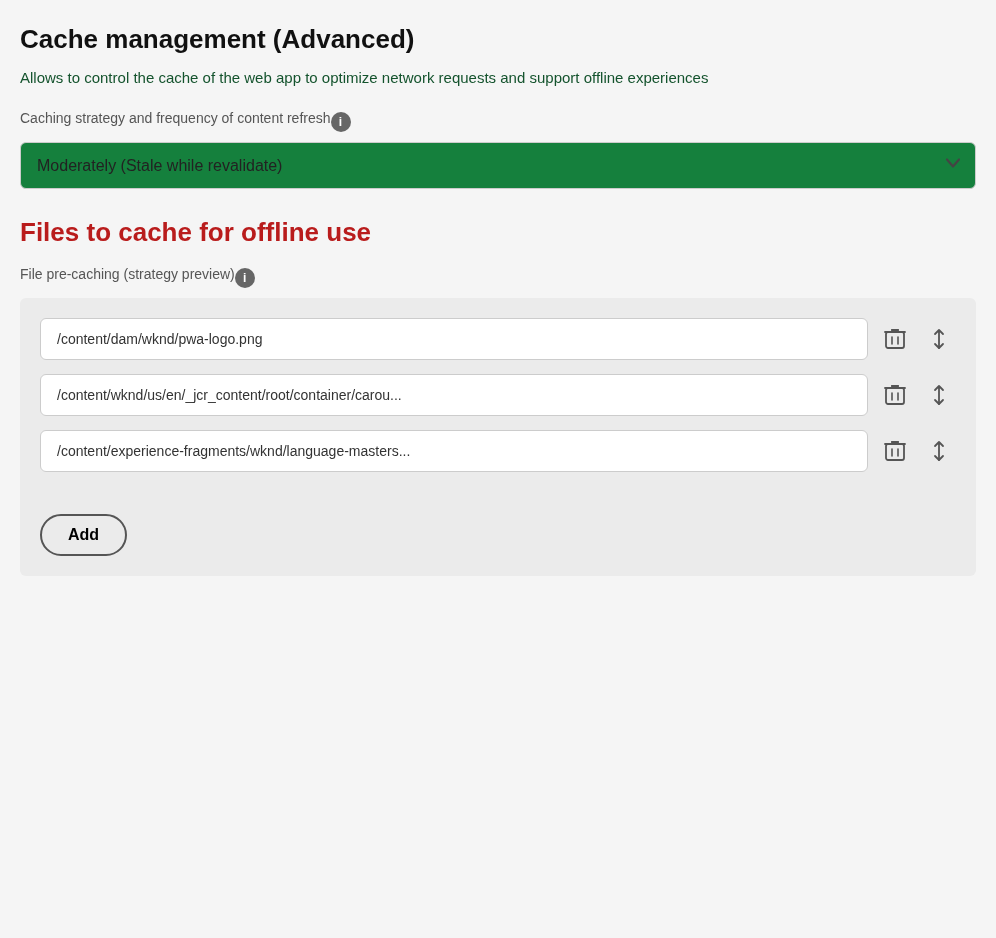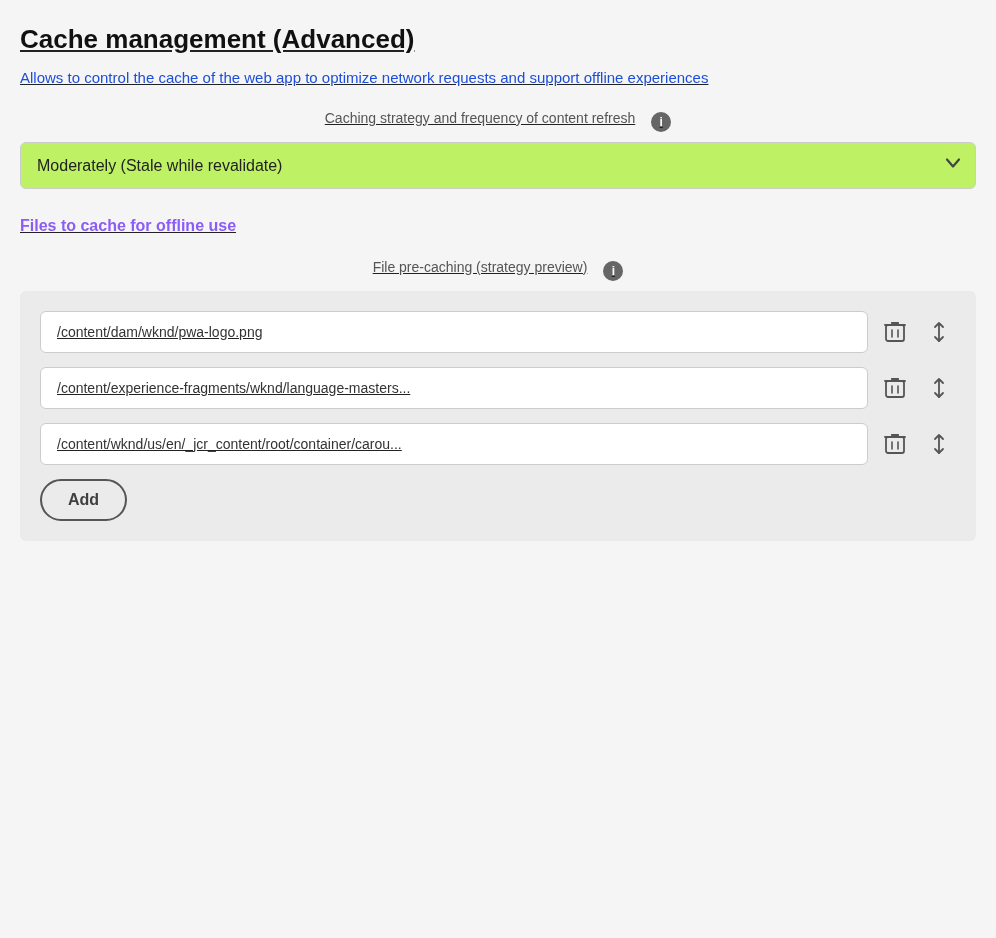--- a/index.html
+++ b/index.html
@@ -13,33 +13,32 @@
       font-family: -apple-system, BlinkMacSystemFont, 'Segoe UI', Arial, sans-serif;
       font-size: 16px;
       color: #222;
       width: 996px;
       min-height: 938px;
     }
 
     .page-container {
       padding: 24px 20px 40px 20px;
       max-width: 996px;
-      text-decoration: underline;
     }
 
     .page-title {
       font-size: 26px;
       font-weight: 700;
       margin-bottom: 12px;
       color: #111;
     }
 
     .page-description {
       font-size: 15px;
-      color: #1d4ed8;
+      color: #14532d;
       margin-bottom: 20px;
       line-height: 1.5;
     }
 
     .section-label {
       font-size: 14px;
       color: #555;
       margin-bottom: 8px;
       display: flex;
       align-items: center;
@@ -64,43 +63,43 @@
     .select-wrapper {
       position: relative;
       margin-bottom: 28px;
     }
 
     .select-box {
       width: 100%;
       padding: 14px 44px 14px 16px;
       font-size: 16px;
       color: #222;
-      background: #bef264;
+      background: #15803d;
       border: 1px solid #ccc;
       border-radius: 6px;
       appearance: none;
       cursor: pointer;
       outline: none;
     }
 
     .select-chevron {
       position: absolute;
       right: 14px;
       top: 50%;
       transform: translateY(-50%);
       pointer-events: none;
       font-size: 18px;
       color: #444;
     }
 
     .section-title {
-      font-size: 16px;
+      font-size: 26px;
       font-weight: 600;
-      color: #8b5cf6;
-      margin-bottom: 24px;
+      color: #b91c1c;
+      margin-bottom: 18px;
     }
 
     .files-section {
       background-color: #ebebeb;
       border-radius: 6px;
       padding: 20px;
       margin-top: 8px;
     }
 
     .file-row {
@@ -127,37 +126,36 @@
       cursor: pointer;
       padding: 6px;
       color: #555;
       display: flex;
       align-items: center;
       justify-content: center;
       flex-shrink: 0;
     }
 
     .add-button {
-      margin-top: 0;
+      margin-top: 28px;
       padding: 10px 26px;
       font-size: 16px;
       font-weight: 600;
-      color: #404040;
+      color: #000000;
       background: transparent;
       border: 2px solid #555;
       border-radius: 24px;
       cursor: pointer;
     }
 
     .label-row {
       display: flex;
       align-items: center;
-      justify-content: center;
+      justify-content: flex-start;
       margin-bottom: 8px;
-      gap: 16px;
     }
   </style>
 </head>
 <body>
 
 <div class="page-container">
 
   <h1 class="page-title">Cache management (Advanced)</h1>
   <p class="page-description">Allows to control the cache of the web app to optimize network requests and support offline experiences</p>
 
@@ -204,53 +202,53 @@
         <svg width="22" height="22" viewBox="0 0 22 22" fill="none" xmlns="http://www.w3.org/2000/svg">
           <path d="M11 2v18M11 2L7 6M11 2l4 4" stroke="#555" stroke-width="1.8" stroke-linecap="round" stroke-linejoin="round"></path>
           <path d="M11 20L7 16M11 20l4-4" stroke="#555" stroke-width="1.8" stroke-linecap="round" stroke-linejoin="round"></path>
         </svg>
       </button>
     </div>
 
 
 
     <div class="file-row">
+      <input type="text" class="file-input" value="/content/wknd/us/en/_jcr_content/root/container/carou..." style="">
+      <button class="icon-btn" title="Delete">
+        <svg width="22" height="24" viewBox="0 0 22 24" fill="none" xmlns="http://www.w3.org/2000/svg">
+          <rect x="2" y="5" width="18" height="16" rx="2" stroke="#555" stroke-width="1.8" fill="none"></rect>
+          <path d="M1 5h20" stroke="#555" stroke-width="1.8" stroke-linecap="round"></path>
+          <path d="M8 5V3h6v2" stroke="#555" stroke-width="1.8" stroke-linecap="round"></path>
+          <path d="M8 10v7" stroke="#555" stroke-width="1.6" stroke-linecap="round"></path>
+          <path d="M14 10v7" stroke="#555" stroke-width="1.6" stroke-linecap="round"></path>
+        </svg>
+      </button>
+      <button class="icon-btn" title="Move">
+        <svg width="22" height="22" viewBox="0 0 22 22" fill="none" xmlns="http://www.w3.org/2000/svg">
+          <path d="M11 2v18M11 2L7 6M11 2l4 4" stroke="#555" stroke-width="1.8" stroke-linecap="round" stroke-linejoin="round"></path>
+          <path d="M11 20L7 16M11 20l4-4" stroke="#555" stroke-width="1.8" stroke-linecap="round" stroke-linejoin="round"></path>
+        </svg>
+      </button>
+    </div>
+
+    <div class="file-row">
       <input type="text" class="file-input" value="/content/experience-fragments/wknd/language-masters..." style="">
       <button class="icon-btn" title="Delete">
         <svg width="22" height="24" viewBox="0 0 22 24" fill="none" xmlns="http://www.w3.org/2000/svg">
           <rect x="2" y="5" width="18" height="16" rx="2" stroke="#555" stroke-width="1.8" fill="none"></rect>
           <path d="M1 5h20" stroke="#555" stroke-width="1.8" stroke-linecap="round"></path>
           <path d="M8 5V3h6v2" stroke="#555" stroke-width="1.8" stroke-linecap="round"></path>
           <path d="M8 10v7" stroke="#555" stroke-width="1.6" stroke-linecap="round"></path>
           <path d="M14 10v7" stroke="#555" stroke-width="1.6" stroke-linecap="round"></path>
         </svg>
       </button>
       <button class="icon-btn" title="Move">
         <svg width="22" height="22" viewBox="0 0 22 22" fill="none" xmlns="http://www.w3.org/2000/svg">
           <path d="M11 2v18M11 2L7 6M11 2l4 4" stroke="#555" stroke-width="1.8" stroke-linecap="round" stroke-linejoin="round"></path>
           <path d="M11 20L7 16M11 20l4-4" stroke="#555" stroke-width="1.8" stroke-linecap="round" stroke-linejoin="round"></path>
         </svg>
       </button>
     </div>
 
-    <div class="file-row">
-      <input type="text" class="file-input" value="/content/wknd/us/en/_jcr_content/root/container/carou..." style="">
-      <button class="icon-btn" title="Delete">
-        <svg width="22" height="24" viewBox="0 0 22 24" fill="none" xmlns="http://www.w3.org/2000/svg">
-          <rect x="2" y="5" width="18" height="16" rx="2" stroke="#555" stroke-width="1.8" fill="none"></rect>
-          <path d="M1 5h20" stroke="#555" stroke-width="1.8" stroke-linecap="round"></path>
-          <path d="M8 5V3h6v2" stroke="#555" stroke-width="1.8" stroke-linecap="round"></path>
-          <path d="M8 10v7" stroke="#555" stroke-width="1.6" stroke-linecap="round"></path>
-          <path d="M14 10v7" stroke="#555" stroke-width="1.6" stroke-linecap="round"></path>
-        </svg>
-      </button>
-      <button class="icon-btn" title="Move">
-        <svg width="22" height="22" viewBox="0 0 22 22" fill="none" xmlns="http://www.w3.org/2000/svg">
-          <path d="M11 2v18M11 2L7 6M11 2l4 4" stroke="#555" stroke-width="1.8" stroke-linecap="round" stroke-linejoin="round"></path>
-          <path d="M11 20L7 16M11 20l4-4" stroke="#555" stroke-width="1.8" stroke-linecap="round" stroke-linejoin="round"></path>
-        </svg>
-      </button>
-    </div>
-
     <button class="add-button">Add</button>
 
   </div>
 </div>
 
 </body></html>

